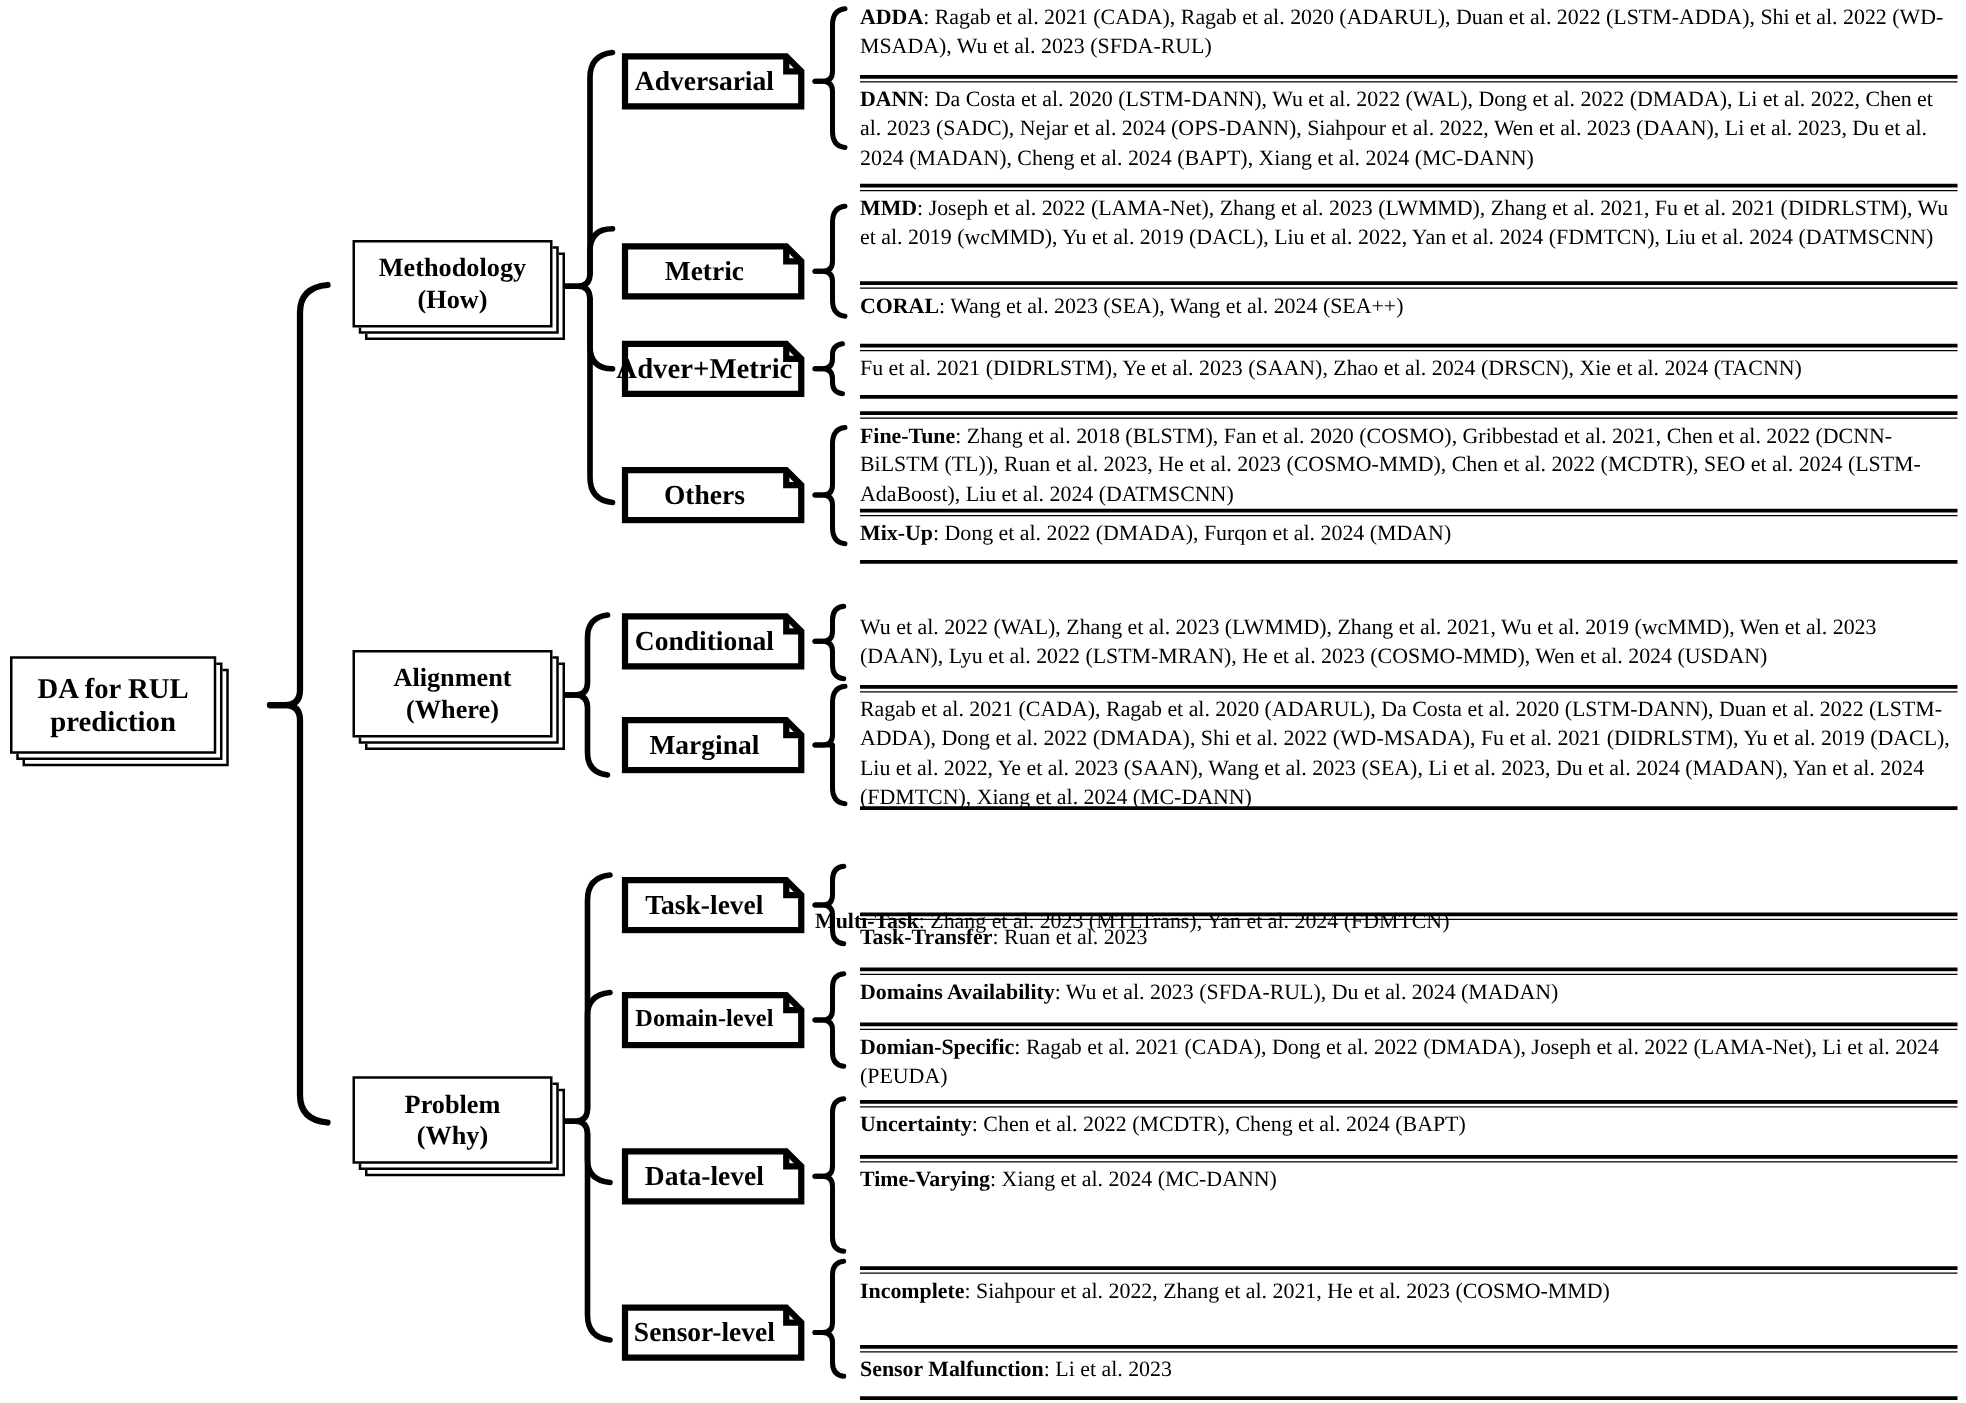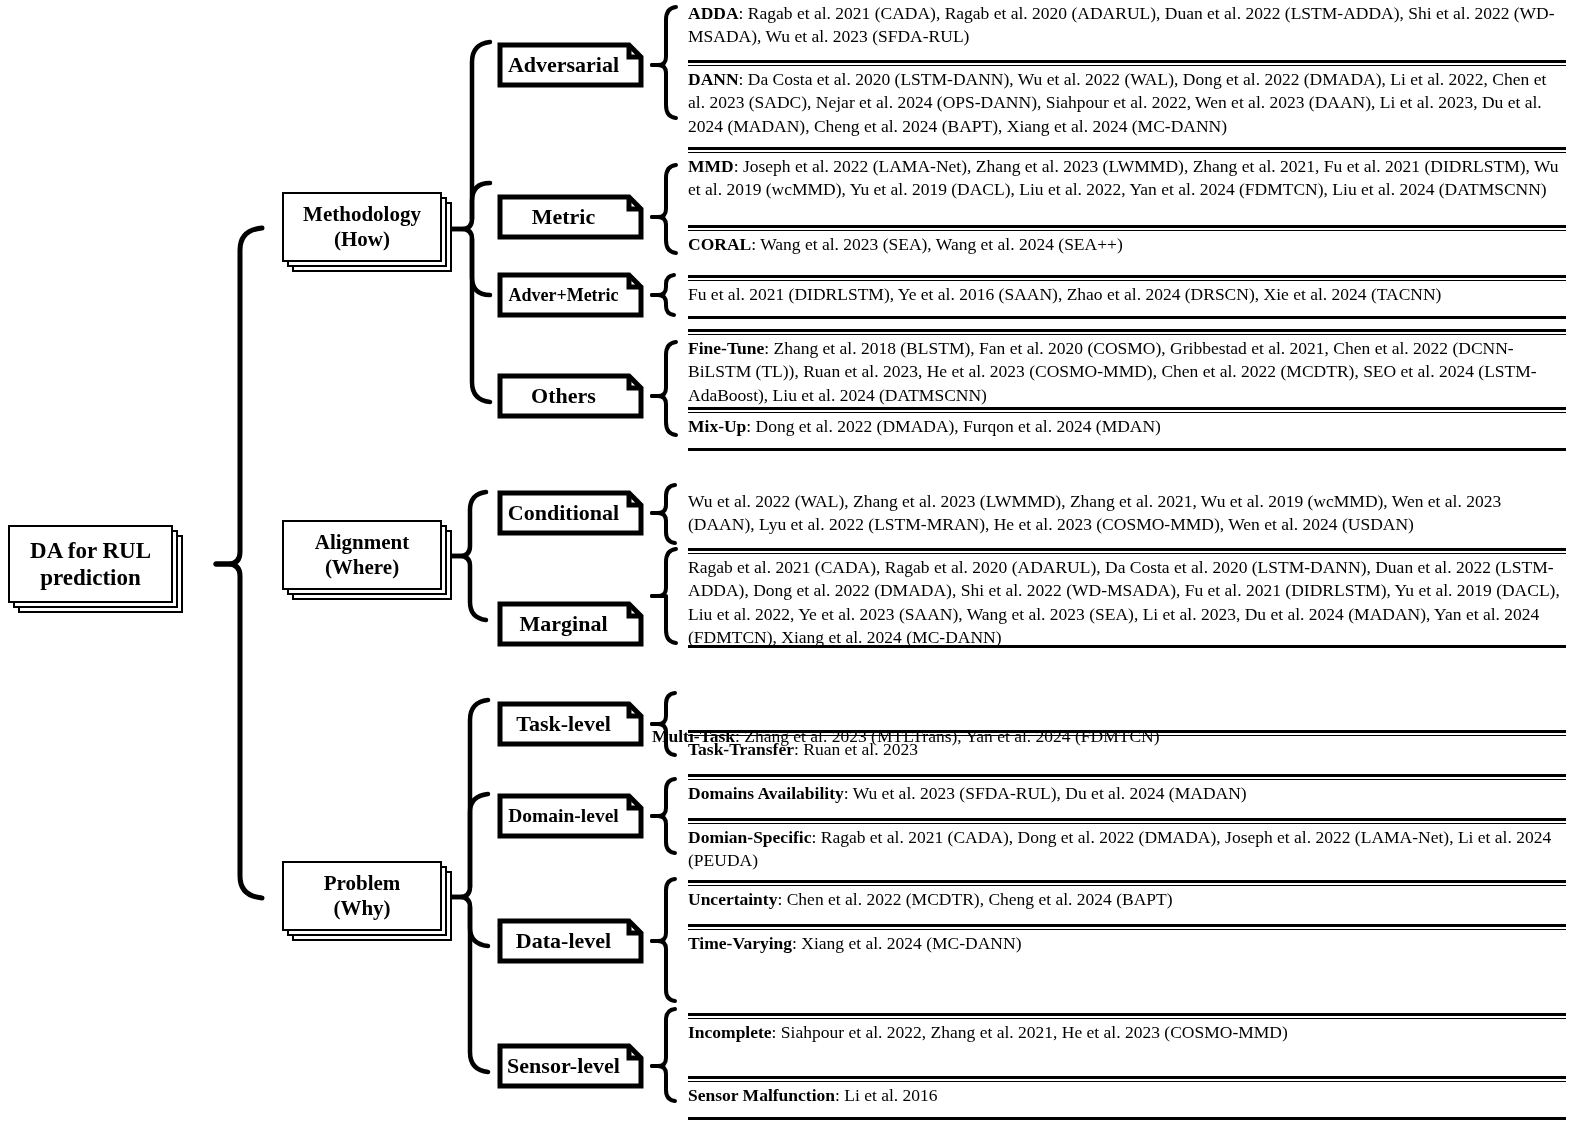--- a/index.html
+++ b/index.html
@@ -266,40 +266,40 @@
       <path class="fold" d="M 132 3 L 132 15 L 144 15"></path>
     </svg>
     <div class="node-label">Metric</div>
   </div>
 
   <div class="note-node" style="left:497px; top:272px; width:147px; height:46px;">
     <svg class="note-shape" viewBox="0 0 147 46" preserveAspectRatio="none">
       <path class="body" d="M 3 3 L 132 3 L 144 15 L 144 43 L 3 43 Z"></path>
       <path class="fold" d="M 132 3 L 132 15 L 144 15"></path>
     </svg>
-    <div class="node-label" style="font-size:18px;">Adver+Metric</div>
+    <div class="node-label" style="font-size:23px;">Adver+Metric</div>
   </div>
 
   <div class="note-node" style="left:497px; top:373px; width:147px; height:46px;">
     <svg class="note-shape" viewBox="0 0 147 46" preserveAspectRatio="none">
       <path class="body" d="M 3 3 L 132 3 L 144 15 L 144 43 L 3 43 Z"></path>
       <path class="fold" d="M 132 3 L 132 15 L 144 15"></path>
     </svg>
     <div class="node-label">Others</div>
   </div>
 
   <div class="note-node" style="left:497px; top:490px; width:147px; height:46px;">
     <svg class="note-shape" viewBox="0 0 147 46" preserveAspectRatio="none">
       <path class="body" d="M 3 3 L 132 3 L 144 15 L 144 43 L 3 43 Z"></path>
       <path class="fold" d="M 132 3 L 132 15 L 144 15"></path>
     </svg>
     <div class="node-label">Conditional</div>
   </div>
 
-  <div class="note-node" style="left:497px; top:573px; width:147px; height:46px;margin-top:28px;">
+  <div class="note-node" style="left:497px; top:573px; width:147px; height:46px;">
     <svg class="note-shape" viewBox="0 0 147 46" preserveAspectRatio="none">
       <path class="body" d="M 3 3 L 132 3 L 144 15 L 144 43 L 3 43 Z"></path>
       <path class="fold" d="M 132 3 L 132 15 L 144 15"></path>
     </svg>
     <div class="node-label">Marginal</div>
   </div>
 
   <div class="note-node" style="left:497px; top:701px; width:147px; height:46px;">
     <svg class="note-shape" viewBox="0 0 147 46" preserveAspectRatio="none">
       <path class="body" d="M 3 3 L 132 3 L 144 15 L 144 43 L 3 43 Z"></path>
@@ -355,21 +355,21 @@
   <div class="content-row" style="left:688px; top:225px; width:878px; height:44px;">
     <div class="rule-top"></div>
     <div class="row-text">
       <b>CORAL</b><span>: </span><span>Wang et al. 2023 (SEA), Wang et al. 2024 (SEA++)</span>
     </div>
   </div>
 
   <div class="content-row last" style="left:688px; top:275px; width:878px; height:44px;">
     <div class="rule-top"></div>
     <div class="row-text">
-      <b></b><span></span><span>Fu et al. 2021 (DIDRLSTM), Ye et al. 2016 (SAAN), Zhao et al. 2024 (DRSCN), Xie et al. 2024 (TACNN)</span>
+      <b></b><span></span><span>Fu et al. 2021 (DIDRLSTM), Ye et al. 2023 (SAAN), Zhao et al. 2024 (DRSCN), Xie et al. 2024 (TACNN)</span>
     </div>
     <div class="rule-bottom"></div>
   </div>
 
   <div class="content-row" style="left:688px; top:329px; width:878px; height:78px;">
     <div class="rule-top"></div>
     <div class="row-text">
       <b>Fine-Tune</b><span>: </span><span>Zhang et al. 2018 (BLSTM), Fan et al. 2020 (COSMO), Gribbestad et al. 2021, Chen et al. 2022 (DCNN-BiLSTM (TL)), Ruan et al. 2023, He et al. 2023 (COSMO-MMD), Chen et al. 2022 (MCDTR), SEO et al. 2024 (LSTM-AdaBoost), Liu et al. 2024 (DATMSCNN)</span>
     </div>
   </div>
@@ -441,18 +441,18 @@
     <div class="rule-top"></div>
     <div class="row-text">
       <b>Incomplete</b><span>: </span><span>Siahpour et al. 2022, Zhang et al. 2021, He et al. 2023 (COSMO-MMD)</span>
     </div>
   </div>
 
 
   <div class="content-row last" style="left:688px; top:1076px; width:878px; height:44px;">
     <div class="rule-top"></div>
     <div class="row-text">
-      <b>Sensor Malfunction</b><span>: </span><span>Li et al. 2016</span>
+      <b>Sensor Malfunction</b><span>: </span><span>Li et al. 2023</span>
     </div>
     <div class="rule-bottom"></div>
   </div>
 
 </div>
 
 </body></html>

